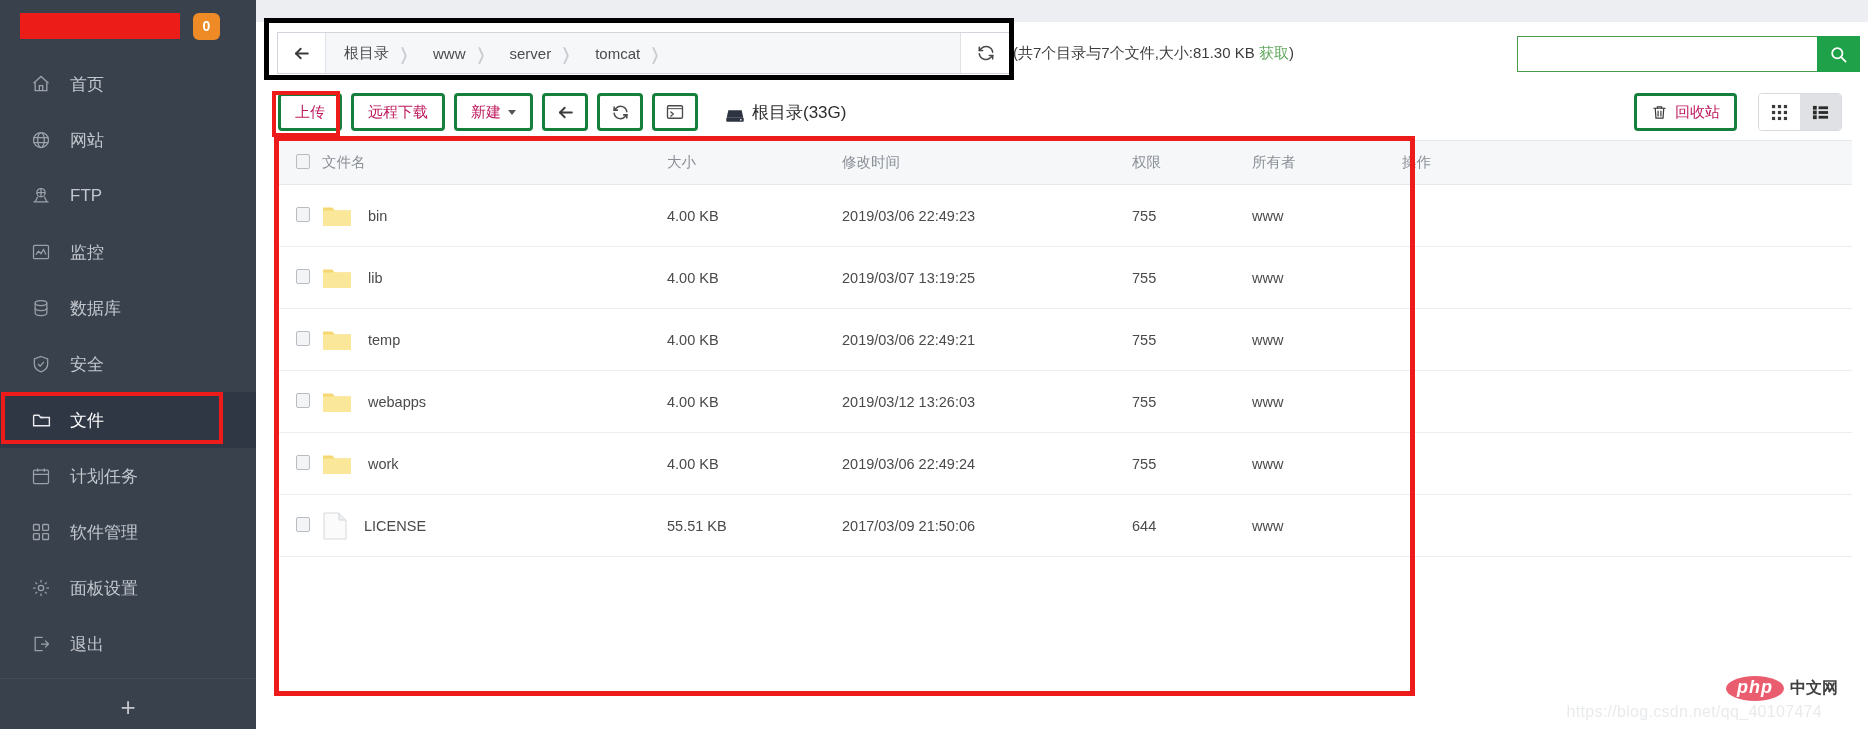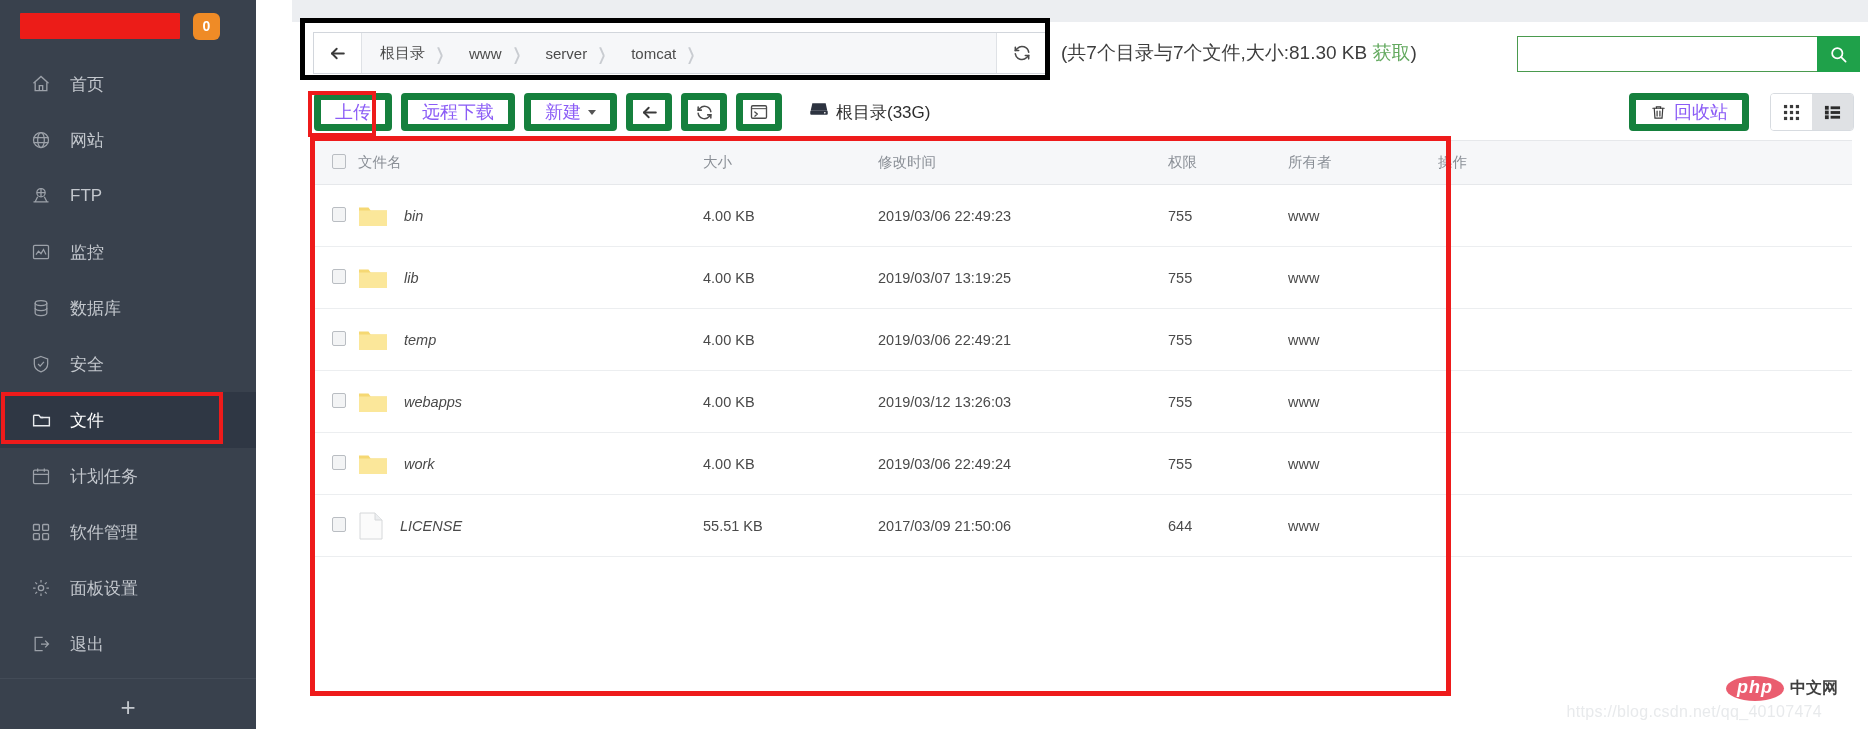--- a/index.html
+++ b/index.html
@@ -78,21 +78,20 @@
     border-top: 1px solid #434b57;
     cursor: pointer;
   }
 
   
   .main {
     flex: 1 1 auto;
     position: relative;
     background: #ffffff;
     height: 729px;
-    padding-left: 36px;
   }
   .topstrip {
     height: 22px;
     background: #eceef1;
     border-bottom: 0px;
   }
 
   
   .path-row {
     height: 62px;
@@ -137,22 +136,22 @@
     transform: scaleY(1.6) scaleX(.8);
   }
   .crumb-refresh {
     width: 50px;
     border-left: 1px solid #dfe2e6;
     background: #fff;
     display: flex; align-items: center; justify-content: center;
     cursor: pointer;
   }
   .summary {
-    margin-left: 14px;
-    font-size: 19px;
+    margin-left: 2px;
+    font-size: 15px;
     color: #3d3d3d;
     white-space: nowrap;
   }
   .summary .get-link { color: #63a95f; cursor: pointer; }
 
   .search-wrap {
     position: absolute;
     right: 8px; top: 14px;
     display: flex; align-items: stretch;
     height: 36px;
@@ -180,25 +179,25 @@
     height: 56px;
     display: flex; align-items: center;
     padding-left: 22px;
     position: relative;
   }
   .btn {
     height: 38px;
     min-width: 46px;
     padding: 0 14px;
     margin-right: 9px;
-    border: 7px solid #15803d;
+    border: 3px solid #15803d;
     border-radius: 4px;
     background: #fff;
-    color: #8b5cf6;
-    font-size: 18px;
+    color: #be185d;
+    font-size: 15px;
     display: inline-flex; align-items: center; justify-content: center;
     cursor: pointer;
     font-family: "Liberation Sans", sans-serif;
   }
   .btn.icon-only { padding: 0; width: 46px; }
   .btn .caret {
     margin-left: 7px;
     border-left: 4px solid transparent;
     border-right: 4px solid transparent;
     border-top: 5px solid #555;
@@ -208,27 +207,27 @@
     position: absolute;
     left: 16px; top: 7px;
     width: 68px; height: 46px;
     border: 4px solid #ee1b1b;
     pointer-events: none;
   }
   .root-label {
     margin-left: 18px;
     font-size: 17px;
     color: #2d2d2d;
-    display: flex; align-items: flex-start;
+    display: flex; align-items: flex-end;
     white-space: nowrap;
   }
   .root-label .hdd { margin-right: 7px; display:inline-flex; }
   .toolbar-right {
     position: absolute;
-    right: 14px; top: 9px;
+    right: 26px; top: 9px;
     display: flex; align-items: center;
   }
   .viewtoggle {
     display: flex;
     border: 1px solid #d7dbe0;
     border-radius: 4px;
     overflow: hidden;
     margin-left: 12px;
   }
   .viewtoggle > div {
@@ -287,21 +286,21 @@
   .chk {
     width: 14px; height: 15px;
     border: 1px solid #b9bdc2;
     border-radius: 2px;
     background: #f3f4f5;
     display: inline-block;
     cursor: pointer;
   }
   .name-cell { display: flex; align-items: center; }
   .name-cell .fico { margin-right: 16px; flex: 0 0 auto; display: inline-flex; }
-  .name-cell .fname { cursor: pointer; font-style: italic; }
+  .name-cell .fname { cursor: pointer; }
 
   .watermark-php {
     position: absolute;
     right: 30px; bottom: 28px;
     display: flex; align-items: center;
     z-index: 8;
     user-select: none;
   }
   .php-pill {
     background: #e8475c;

